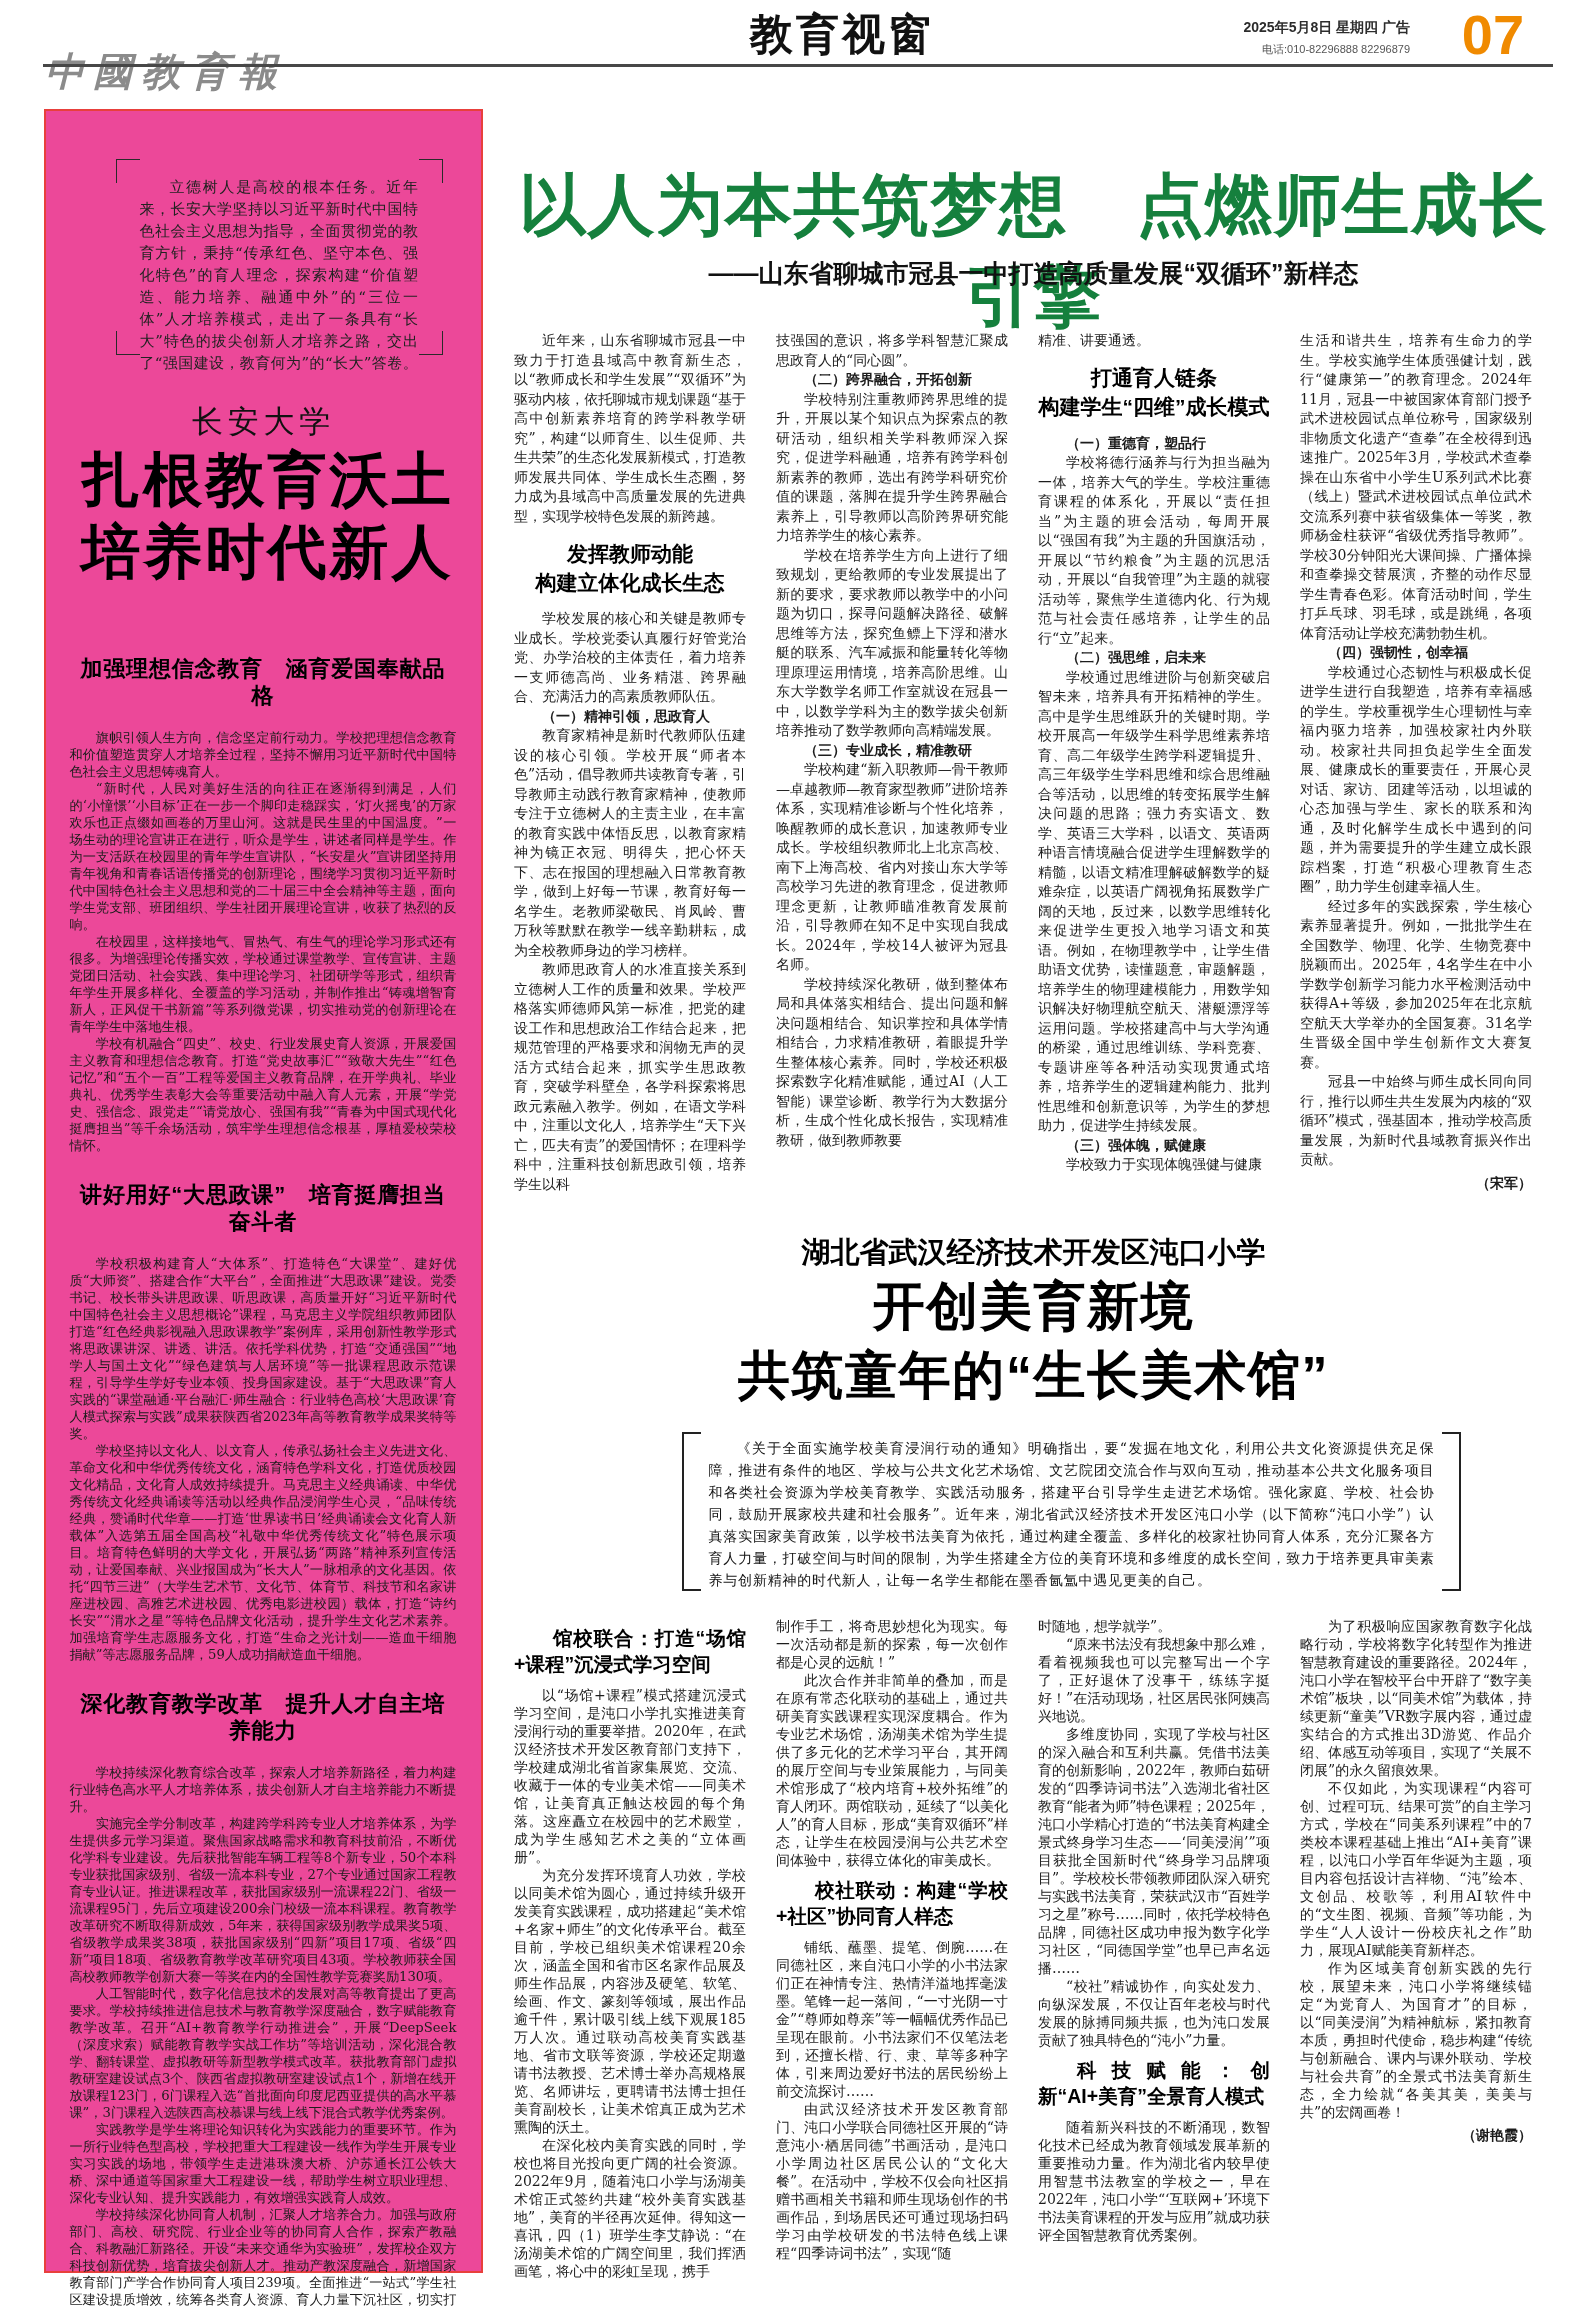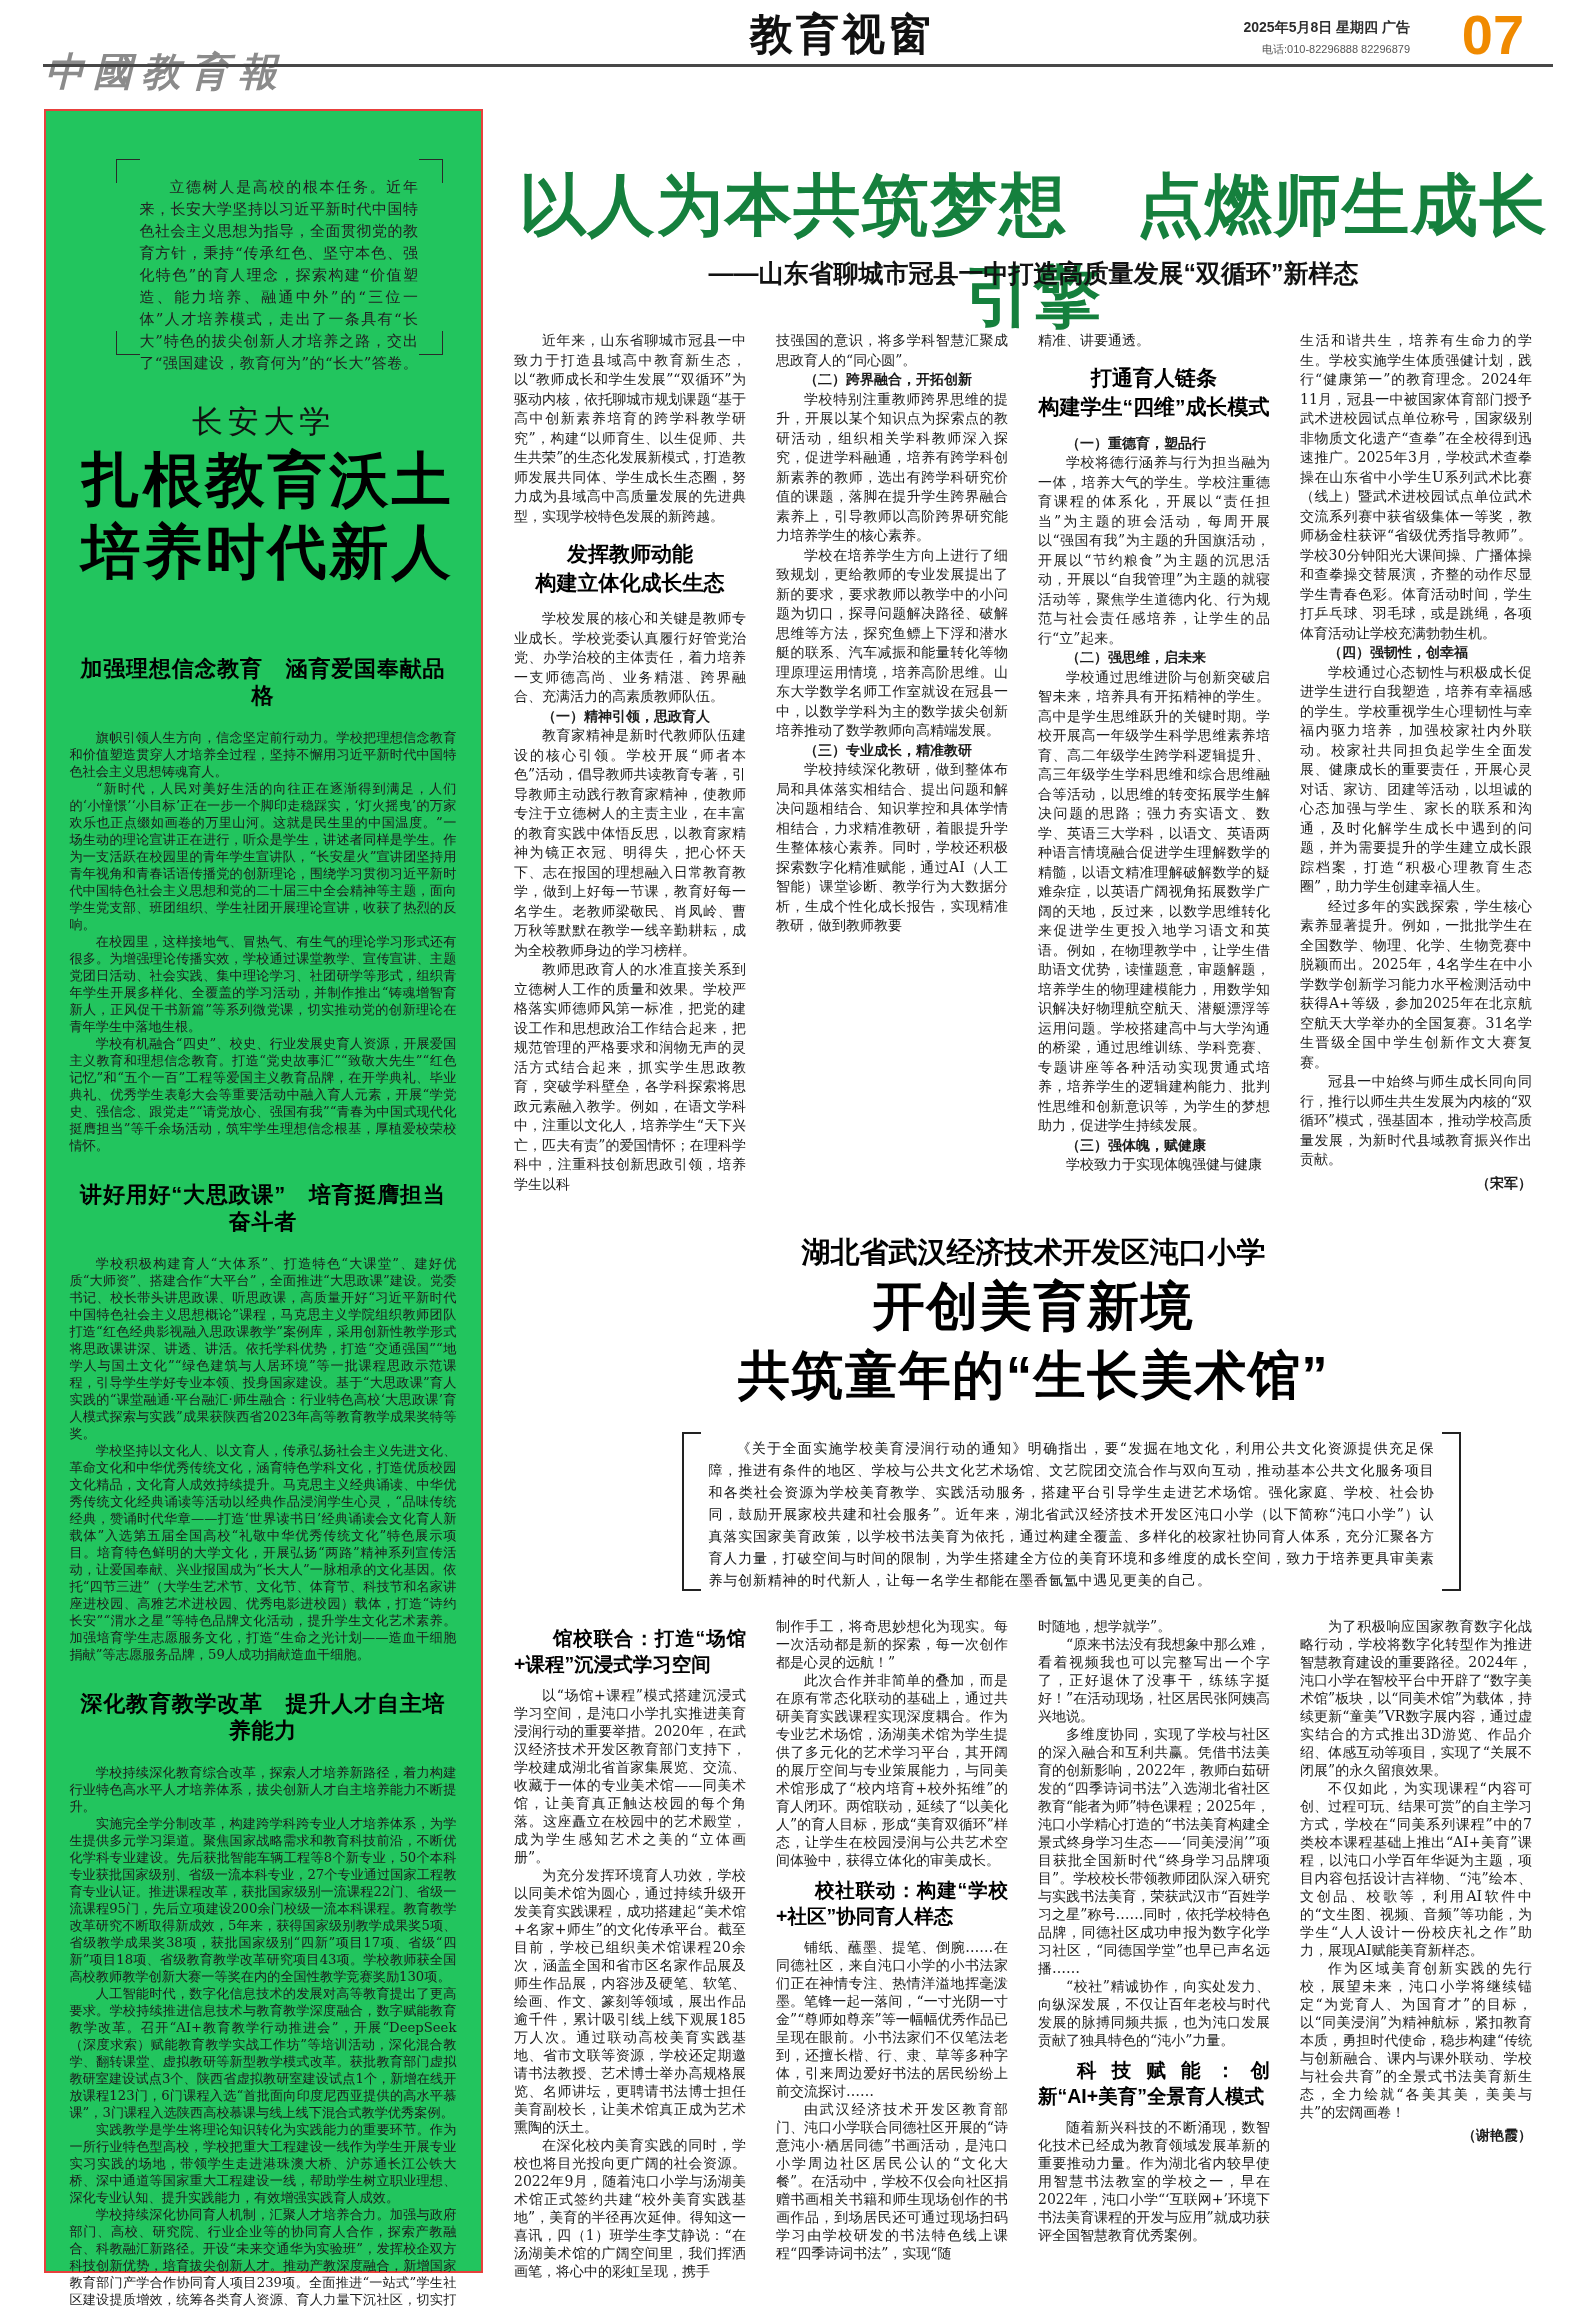--- a/index.html
+++ b/index.html
@@ -7,21 +7,21 @@
   .abs{position:absolute;}
   
   .masthead{left:45px;top:12.5px;font-family:"DejaVu Serif",serif;font-style:italic;font-weight:bold;font-size:39px;color:#8b8b8b;letter-spacing:9.3px;margin-top:32px;}
   .section-title{left:725px;top:6.2px;width:234px;text-align:center;font-family:"Liberation Sans","DejaVu Sans",sans-serif;font-weight:900;font-size:43px;color:#111;letter-spacing:3.1px;}
   .date-block{left:1122px;top:18.7px;width:288px;text-align:right;font-family:"Liberation Sans",sans-serif;}
   .date-line{font-size:14px;color:#2c2c2c;font-weight:bold;}
   .phone-line{font-size:11px;color:#555;margin-top:5px;}
   .page-no{left:1432px;top:1.6px;width:122px;text-align:center;font-family:"Liberation Sans",sans-serif;font-weight:700;font-size:56px;color:#f08a00;}
   .header-rule{left:43px;top:64px;width:1510px;height:3.1px;background:#474747;}
   
-  .red-box{left:44px;top:109px;width:435px;height:2160px;border:2.3px solid #e8403c;background:#22c55e;}
+  .red-box{left:44px;top:109px;width:435px;height:2160px;border:2.3px solid #e8403c;background:#ec4899;}
   .quote-box{left:70px;top:48px;width:327px;height:196px;}
   .corner{position:absolute;width:23.4px;height:23.4px;}
   .c-tl{left:0;top:0;border-top:1.6px solid #2a2a2a;border-left:1.6px solid #2a2a2a;}
   .c-tr{right:0;top:0;border-top:1.6px solid #2a2a2a;border-right:1.6px solid #2a2a2a;}
   .c-bl{left:0;bottom:0;border-bottom:1.6px solid #2a2a2a;border-left:1.6px solid #2a2a2a;}
   .c-br{right:0;bottom:0;border-bottom:1.6px solid #2a2a2a;border-right:1.6px solid #2a2a2a;}
   .quote-text{position:absolute;left:23.4px;top:17px;width:279px;font-size:15px;line-height:22px;text-align:justify;text-indent:2em;letter-spacing:0.4px;color:#222;}
   .left-kicker{left:0;top:290px;width:100%;text-align:center;font-family:"Liberation Sans",sans-serif;font-size:31px;font-weight:500;color:#111;letter-spacing:4.7px;}
   .left-title{left:4px;top:333px;width:100%;text-align:center;font-family:"Liberation Sans","DejaVu Sans",sans-serif;font-weight:900;font-size:59px;line-height:72px;color:#000;letter-spacing:3.1px;}
   .left-flow{left:23.4px;top:545px;width:387px;font-size:13.2px;line-height:17px;}
@@ -107,20 +107,21 @@
     <div class="blk-h3">（一）精神引领，思政育人</div>
     <div class="blk-p">教育家精神是新时代教师队伍建设的核心引领。学校开展“师者本色”活动，倡导教师共读教育专著，引导教师主动践行教育家精神，使教师专注于立德树人的主责主业，在丰富的教育实践中体悟反思，以教育家精神为镜正衣冠、明得失，把心怀天下、志在报国的理想融入日常教育教学，做到上好每一节课，教育好每一名学生。老教师梁敬民、肖凤岭、曹万秋等默默在教学一线辛勤耕耘，成为全校教师身边的学习榜样。</div>
     <div class="blk-p">教师思政育人的水准直接关系到立德树人工作的质量和效果。学校严格落实师德师风第一标准，把党的建设工作和思想政治工作结合起来，把规范管理的严格要求和润物无声的灵活方式结合起来，抓实学生思政教育，突破学科壁垒，各学科探索将思政元素融入教学。例如，在语文学科中，注重以文化人，培养学生“天下兴亡，匹夫有责”的爱国情怀；在理科学科中，注重科技创新思政引领，培养学生以科</div>
   </div>
 <div class="col top-col col-b">
     <div class="blk-pc">技强国的意识，将多学科智慧汇聚成思政育人的“同心圆”。</div>
     <div class="blk-h3">（二）跨界融合，开拓创新</div>
     <div class="blk-p">学校特别注重教师跨界思维的提升，开展以某个知识点为探索点的教研活动，组织相关学科教师深入探究，促进学科融通，培养有跨学科创新素养的教师，选出有跨学科研究价值的课题，落脚在提升学生跨界融合素养上，引导教师以高阶跨界研究能力培养学生的核心素养。</div>
     <div class="blk-p">学校在培养学生方向上进行了细致规划，更给教师的专业发展提出了新的要求，要求教师以教学中的小问题为切口，探寻问题解决路径、破解思维等方法，探究鱼鳔上下浮和潜水艇的联系、汽车减振和能量转化等物理原理运用情境，培养高阶思维。山东大学数学名师工作室就设在冠县一中，以数学学科为主的数学拔尖创新培养推动了数学教师向高精端发展。</div>
     <div class="blk-h3">（三）专业成长，精准教研</div>
+    <div class="blk-p">学校构建“新入职教师—骨干教师—卓越教师—教育家型教师”进阶培养体系，实现精准诊断与个性化培养，唤醒教师的成长意识，加速教师专业成长。学校组织教师北上北京高校、南下上海高校、省内对接山东大学等高校学习先进的教育理念，促进教师理念更新，让教师瞄准教育发展前沿，引导教师在知不足中实现自我成长。2024年，学校14人被评为冠县名师。</div>
     <div class="blk-p">学校持续深化教研，做到整体布局和具体落实相结合、提出问题和解决问题相结合、知识掌控和具体学情相结合，力求精准教研，着眼提升学生整体核心素养。同时，学校还积极探索数字化精准赋能，通过AI（人工智能）课堂诊断、教学行为大数据分析，生成个性化成长报告，实现精准教研，做到教师教要</div>
   </div>
 <div class="col top-col col-c">
     <div class="blk-pc">精准、讲要通透。</div>
     <div class="blk-h2">打通育人链条
 构建学生“四维”成长模式</div>
     <div class="blk-h3">（一）重德育，塑品行</div>
     <div class="blk-p">学校将德行涵养与行为担当融为一体，培养大气的学生。学校注重德育课程的体系化，开展以“责任担当”为主题的班会活动，每周开展以“强国有我”为主题的升国旗活动，开展以“节约粮食”为主题的沉思活动，开展以“自我管理”为主题的就寝活动等，聚焦学生道德内化、行为规范与社会责任感培养，让学生的品行“立”起来。</div>
     <div class="blk-h3">（二）强思维，启未来</div>
     <div class="blk-p">学校通过思维进阶与创新突破启智未来，培养具有开拓精神的学生。高中是学生思维跃升的关键时期。学校开展高一年级学生科学思维素养培育、高二年级学生跨学科逻辑提升、高三年级学生学科思维和综合思维融合等活动，以思维的转变拓展学生解决问题的思路；强力夯实语文、数学、英语三大学科，以语文、英语两种语言情境融合促进学生理解数学的精髓，以语文精准理解破解数学的疑难杂症，以英语广阔视角拓展数学广阔的天地，反过来，以数学思维转化来促进学生更投入地学习语文和英语。例如，在物理教学中，让学生借助语文优势，读懂题意，审题解题，培养学生的物理建模能力，用数学知识解决好物理航空航天、潜艇漂浮等运用问题。学校搭建高中与大学沟通的桥梁，通过思维训练、学科竞赛、专题讲座等各种活动实现贯通式培养，培养学生的逻辑建构能力、批判性思维和创新意识等，为学生的梦想助力，促进学生持续发展。</div>

